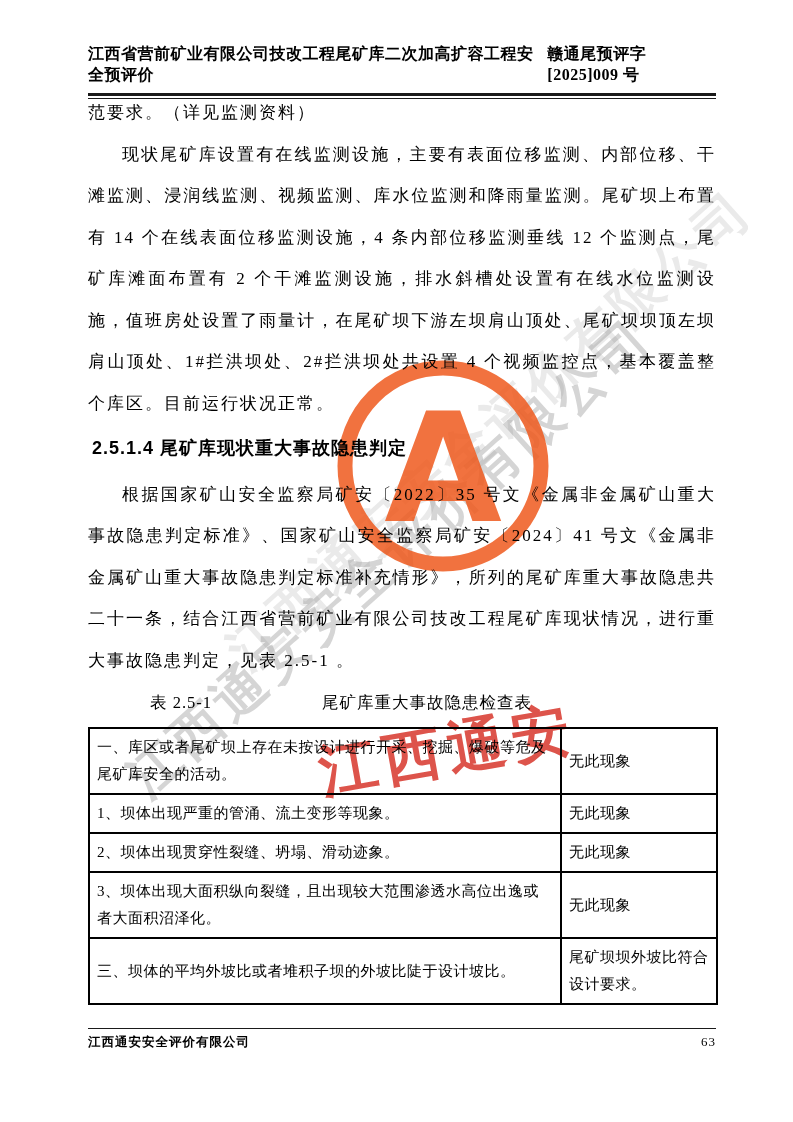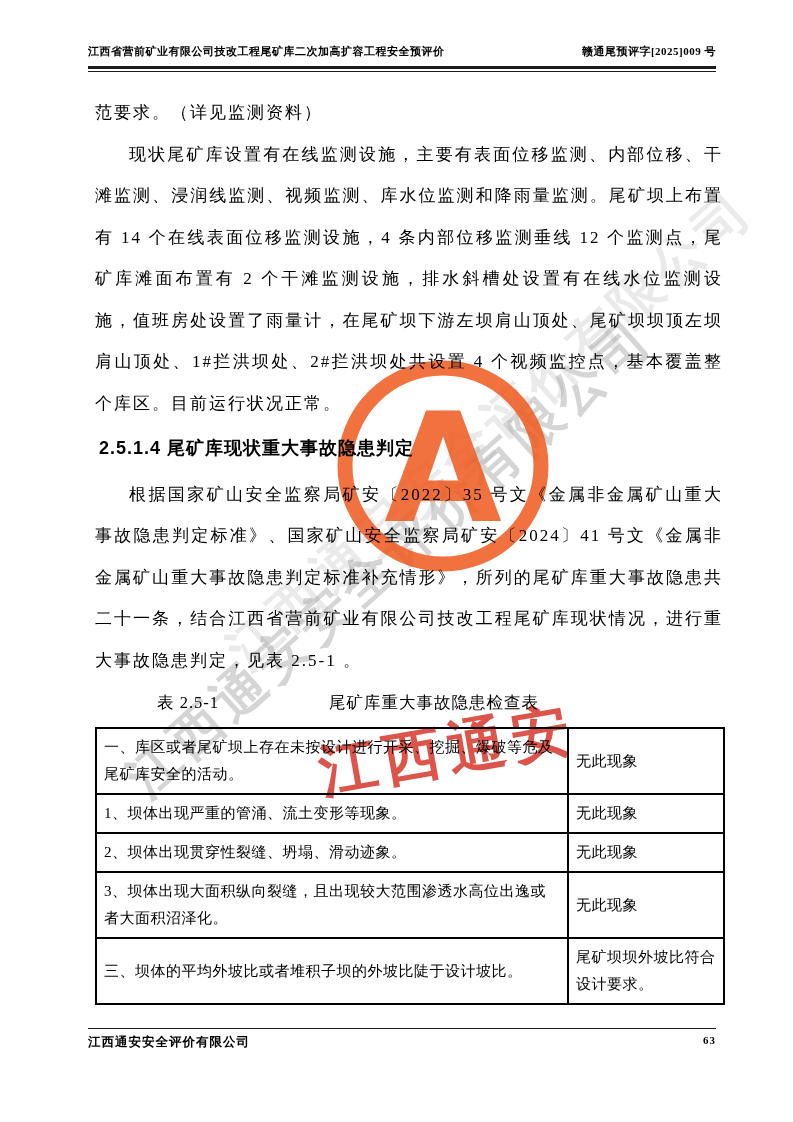--- a/index.html
+++ b/index.html
@@ -11,21 +11,21 @@
     overflow:hidden;
     font-family:"Liberation Serif","DejaVu Serif",serif;
     color:#000;
   }
   
   .header{
     position:absolute;top:44px;left:88px;width:628px;z-index:2;
   }
   .header-line{
     display:flex;justify-content:space-between;
-    font-size:11px;font-weight:bold;letter-spacing:0.5px;
+    font-size:16px;font-weight:bold;letter-spacing:0.5px;
     padding-bottom:7px;
     gap:8px;
   }
   .rule-thick{border-top:3px solid #1a1a1a;}
   .rule-thin{border-top:1px solid #1a1a1a;margin-top:2px;}
   
   .watermark{position:absolute;inset:0;z-index:1;pointer-events:none;}
   .wm-diagonal{
     position:absolute;left:390px;top:558px;
     transform:translate(-50%,-50%) rotate(-42deg);
@@ -46,21 +46,21 @@
   }
   .wm-teal{
     position:absolute;left:398px;top:555px;
     font-size:82px;font-weight:bold;letter-spacing:2px;
     color:rgba(110,185,205,0.40);
     font-family:"DejaVu Sans","Liberation Sans",sans-serif;
   }
   .wm-logo{position:absolute;left:330px;top:353px;opacity:0.85;}
   
   .content{
-    position:absolute;top:92px;left:95px;width:628px;z-index:2;
+    position:absolute;top:92px;left:88px;width:628px;z-index:2;
   }
   .para{
     margin:0;font-size:17px;line-height:41.5px;letter-spacing:2px;
     text-align:justify;
   }
   .indent{text-indent:2em;}
   .section-heading{
     margin:4px;font-size:18px;line-height:41.5px;font-weight:bold;letter-spacing:1px;
     font-family:"Liberation Sans","DejaVu Sans",sans-serif;
   }
@@ -84,21 +84,21 @@
   }
   td.result{text-align:left;}
   
   .footer{
     position:absolute;top:1028px;left:88px;width:628px;z-index:2;
     border-top:1px solid #1a1a1a;
     display:flex;justify-content:space-between;
     font-size:12.5px;font-weight:bold;letter-spacing:1px;
     padding-top:5px;
   }
-  .footer .page-num{font-weight:bold;font-size:11px;}
+  .footer .page-num{font-weight:normal;font-size:13px;}
 </style>
 </head>
 <body>
 
 <div class="page">
 
   <div class="watermark">
     <span class="wm-diagonal2">江西通安安全评价有限公司</span>
     <span class="wm-diagonal">江西通安安全评价有限公司</span>
     <svg class="wm-logo" width="226" height="226" viewBox="0 0 226 226">

